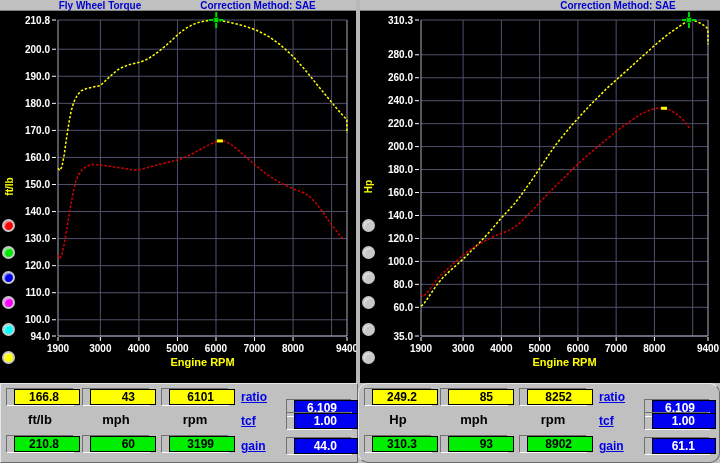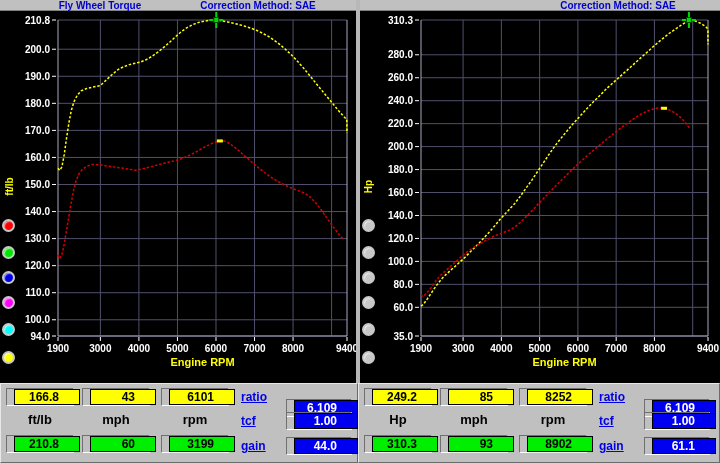--- a/index.html
+++ b/index.html
@@ -19,21 +19,21 @@
   .xlab{fill:#ffff00;font:bold 11px "Liberation Sans",sans-serif;}
   .yunit{position:absolute;left:0;top:130px;width:18px;height:90px;display:flex;align-items:center;justify-content:center;}
   .yunit span{transform:rotate(-90deg);color:#ffff00;font:bold 10px "Liberation Sans",sans-serif;white-space:nowrap;}
   .btncol{position:absolute;left:2px;top:197px;width:18px;height:160px;}
   .runbtn{position:absolute;left:0;width:13px;height:13px;border-radius:50%;
           border:2px solid #c8c8c8;box-shadow:inset 1px 1px 1px rgba(255,255,255,.6), 1px 1px 1px rgba(0,0,0,.7);}
   .readouts{position:absolute;top:383px;left:0;width:720px;height:80px;background:#c0c0c0;display:flex;}
   .rhalf{position:relative;height:80px;background:#c0c0c0;
          border:1px solid;border-color:#e8e8e8 #6a6a6a #6a6a6a #e8e8e8;}
   .rhalf.left{width:358px;}
-  .rhalf.right{width:362px;}
+  .rhalf.right{width:362px;border-radius:10px;}
   .vbox{position:absolute;width:68px;height:18px;border:1px solid;border-color:#707070 #ffffff #ffffff #707070;}
   .vfill{width:100%;height:100%;border:1px solid #000;text-align:right;
          font:bold 12px/14px "Liberation Sans",sans-serif;color:#000;padding-right:20px;margin-left:7px;}
   .ytop{top:4px;}  .gbot{top:51px;}
   .c1{left:5px;} .c2{left:81px;} .c3{left:160px;}
   .unit{position:absolute;top:27px;width:68px;text-align:center;font:bold 13px/17px "Liberation Sans",sans-serif;color:#000;}
   .plabel{position:absolute;left:240px;width:42px;font:bold 12px/14px "Liberation Sans",sans-serif;color:#0000e8;text-decoration:underline;}
   .pl1{top:6px;} .pl2{top:30px;} .pl3{top:55px;}
   .pbox{position:absolute;left:285px;width:66px;height:18px;border:1px solid;border-color:#707070 #ffffff #ffffff #707070;}
   .pbox .vfill{background:#0000f0;color:#ffffff;border-color:#000;}

